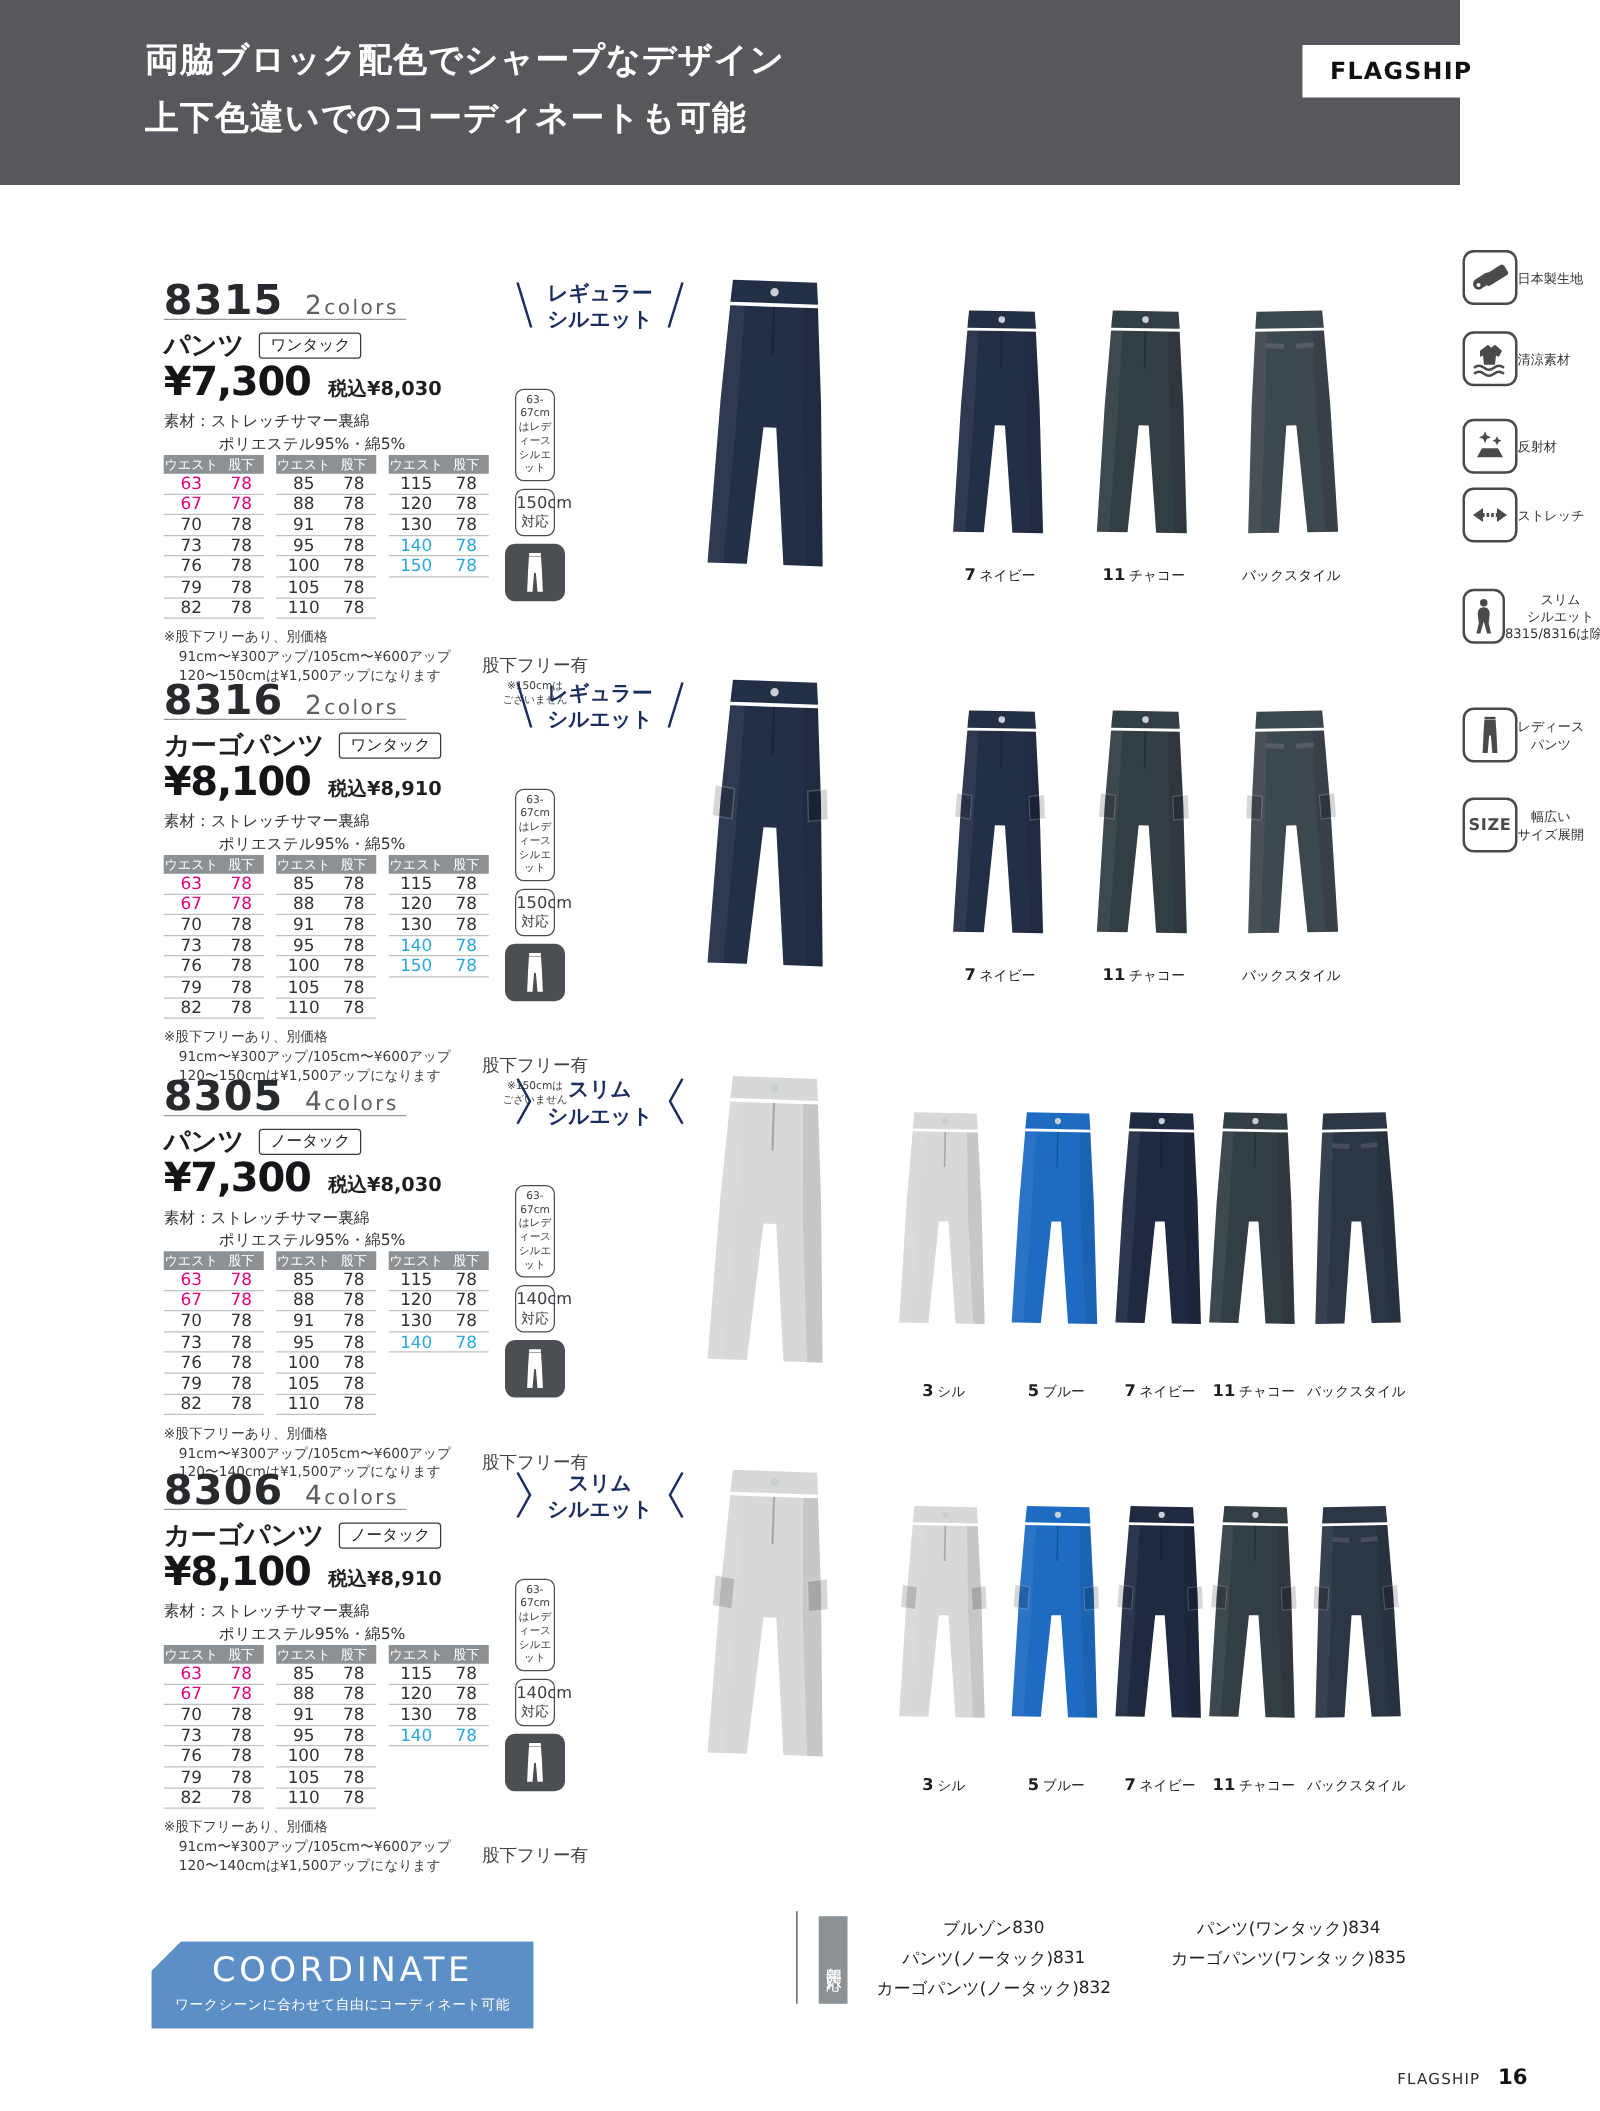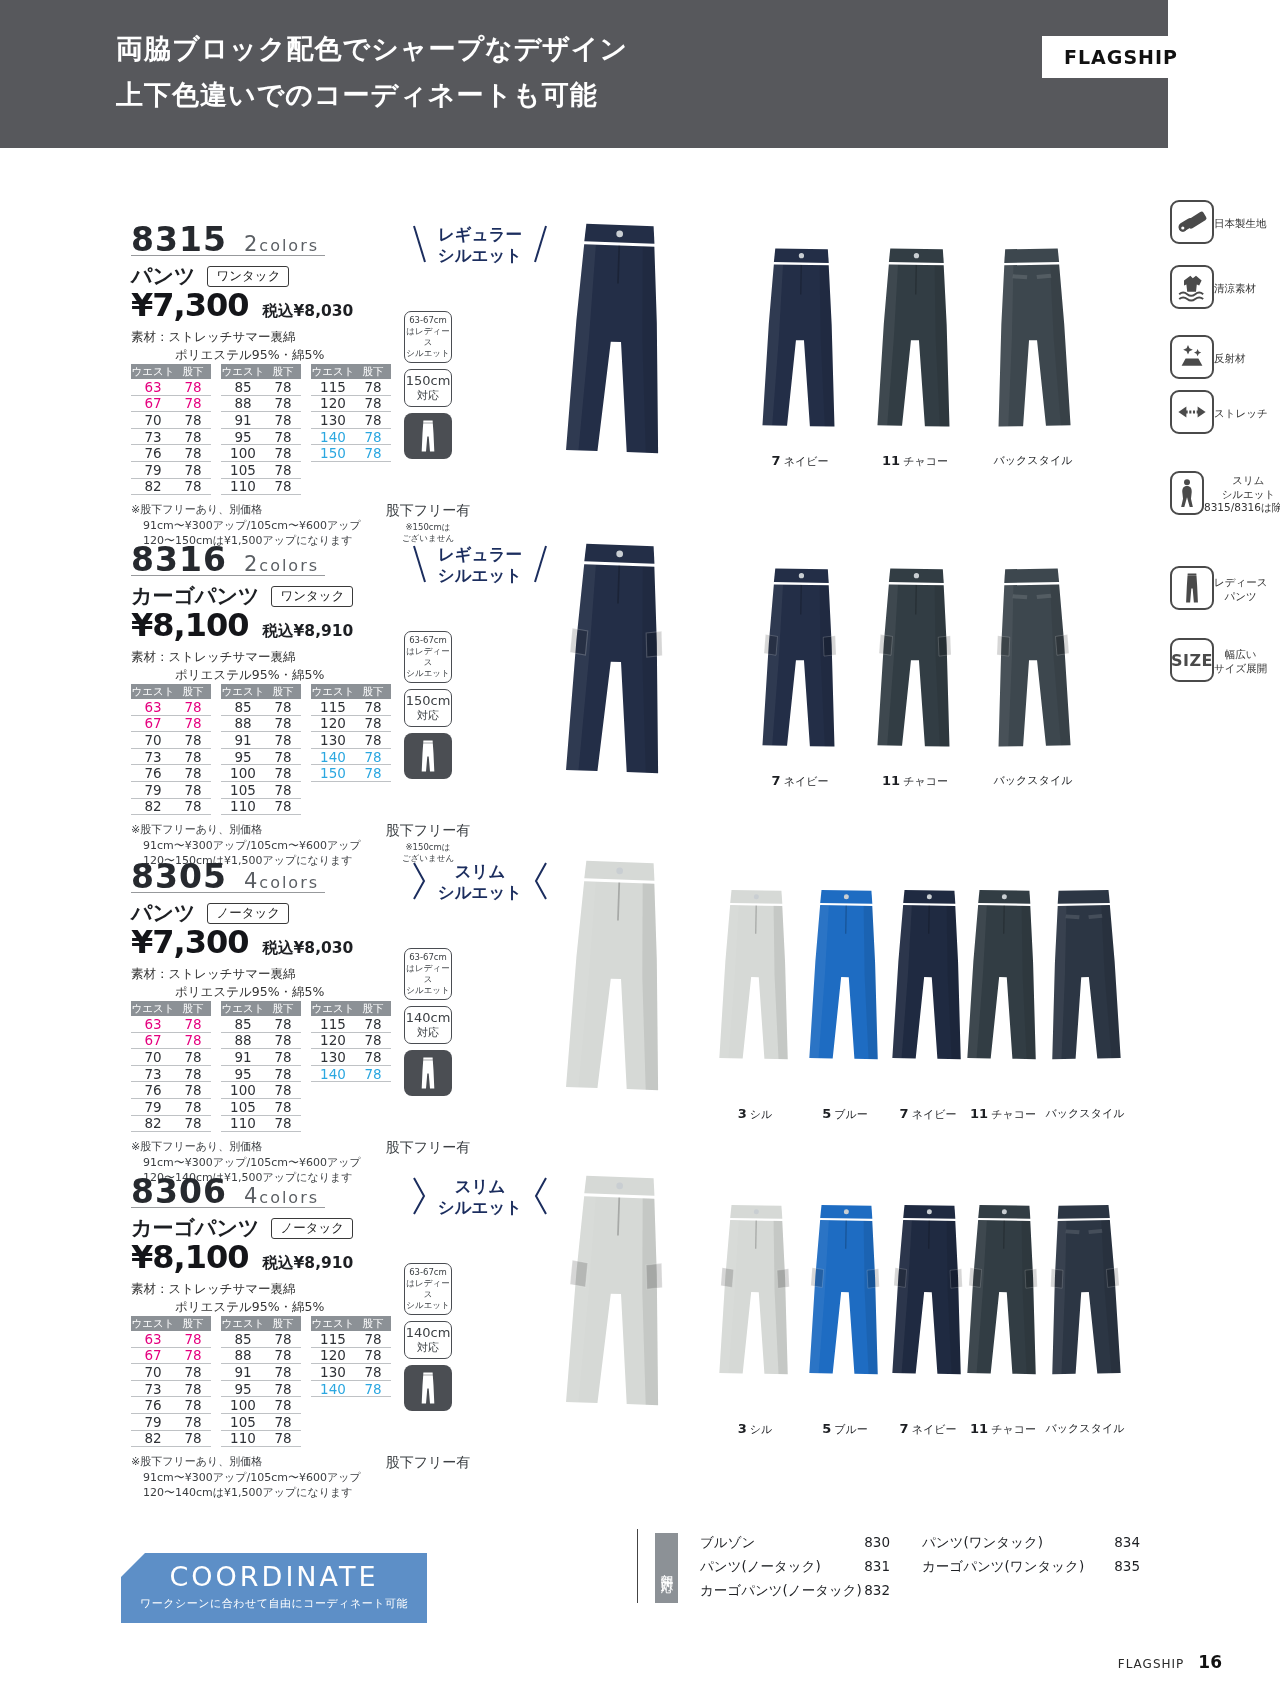--- a/index.html
+++ b/index.html
@@ -43,21 +43,21 @@
   .st-row{display:flex;height:16.6px;align-items:center;border-bottom:1px solid #bfc2c5;box-sizing:border-box;}
   .st-row span{font-size:13.5px;font-weight:500;color:#2e3136;text-align:center;}
   .st-row span:first-child{width:55%;}
   .st-row span:last-child{width:45%;}
   .st-row.pink span{color:#e5007f;}
   .st-row.blue span{color:#2ba7e0;}
   .p-notes{position:absolute;left:131px;top:276px;font-size:11px;color:#3a3d40;line-height:1.42;white-space:nowrap;}
   .p-notes div:nth-child(2),.p-notes div:nth-child(3){padding-left:12px;}
 
   .badge-col{position:absolute;left:403px;top:85px;width:50px;display:flex;flex-direction:column;align-items:center;}
-  .rbadge{border:1.5px solid #4a4d52;border-radius:7px;width:48px;box-sizing:border-box;
+  .rbadge{border:1.5px solid #4a4d52;border-radius:7px;width:32px;box-sizing:border-box;
     padding:3px 0;text-align:center;color:#3c4044;background:#fff;margin-bottom:6px;}
   .rbadge .s{display:block;font-size:8.5px;line-height:1.3;}
   .rbadge .m{display:block;font-size:13px;font-weight:500;line-height:1.2;}
   .rbadge .m2{display:block;font-size:11px;line-height:1.3;}
   .dark-badge{width:48px;height:46px;background:#4b4e53;border-radius:8px;display:flex;
     align-items:center;justify-content:center;margin-bottom:3px;}
   .inseam-label{font-size:14px;color:#3c4044;white-space:nowrap;margin-top:40px;}
   .extra-note{font-size:8.5px;color:#3c4044;margin-top:2px;text-align:center;line-height:1.3;white-space:nowrap;}
 
   .silhouette{position:absolute;left:424px;top:-2px;width:112px;text-align:center;
@@ -69,38 +69,38 @@
 
   .hero-pants{position:absolute;left:560px;top:-4px;}
   .small-pants{position:absolute;top:6px;}
   .cw-label{position:absolute;transform:translateX(-50%);font-size:11px;color:#1d1f23;white-space:nowrap;}
   .cw-label b{font-size:13px;margin-right:3px;}
 
   
   .feature{position:absolute;left:1170px;width:104px;display:flex;flex-direction:row;align-items:center;}
   .f-box{width:44px;height:44px;border:2px solid #4a4a4a;border-radius:9px;box-sizing:border-box;
     display:flex;align-items:center;justify-content:center;background:#fff;}
-  .f-size-text{font-size:16px;font-weight:bold;color:#4a4a4a;letter-spacing:.5px;}
+  .f-size-text{font-size:13px;font-weight:bold;color:#4a4a4a;letter-spacing:.5px;}
   .f-label{margin-top:3px;text-align:center;font-size:10.5px;color:#333;line-height:1.3;white-space:nowrap;}
 
   
   .coordinate{position:absolute;left:121px;top:1553px;height:70px;display:flex;justify-content:center;}
   .coord-left{width:306px;background:#5d8fc7;color:#fff;text-align:center;box-sizing:border-box;
     padding-top:9px;clip-path:polygon(24px 0,100% 0,100% 100%,0 100%,0 24px);}
   .coord-title{font-size:27px;letter-spacing:3px;line-height:1.1;}
   .coord-sub{font-size:11px;margin-top:4px;letter-spacing:.5px;}
   .coord-right{width:181px;background:#156aab;color:#fff;box-sizing:border-box;padding:7px 0 0 14px;}
   .coord-ref{font-size:17px;font-weight:bold;letter-spacing:1px;}
   .coord-items{font-size:13.5px;line-height:1.45;margin-top:2px;}
   .divider-v{position:absolute;left:637px;top:1529px;width:1px;height:74px;background:#444;}
   .year-tab{position:absolute;left:655px;top:1533px;width:23px;height:70px;background:#8c9196;color:#fff;
     writing-mode:vertical-rl;text-orientation:upright;font-size:12.5px;letter-spacing:2px;
     display:flex;align-items:center;justify-content:center;}
   .year-col{position:absolute;top:1534px;font-size:13.5px;color:#1d1f23;}
-  .yr-row{display:flex;justify-content:space-between;margin-bottom:6px;white-space:nowrap;}
+  .yr-row{display:flex;justify-content:center;margin-bottom:6px;white-space:nowrap;}
 
   .footer{position:absolute;top:1652px;right:58px;display:flex;align-items:baseline;gap:14px;}
   .footer-brand{font-size:12px;color:#2a2a2a;letter-spacing:1px;}
   .footer-page{font-size:17px;font-weight:bold;color:#111;}
 </style>
 </head>
 <body>
 
 <div class="page">
 

